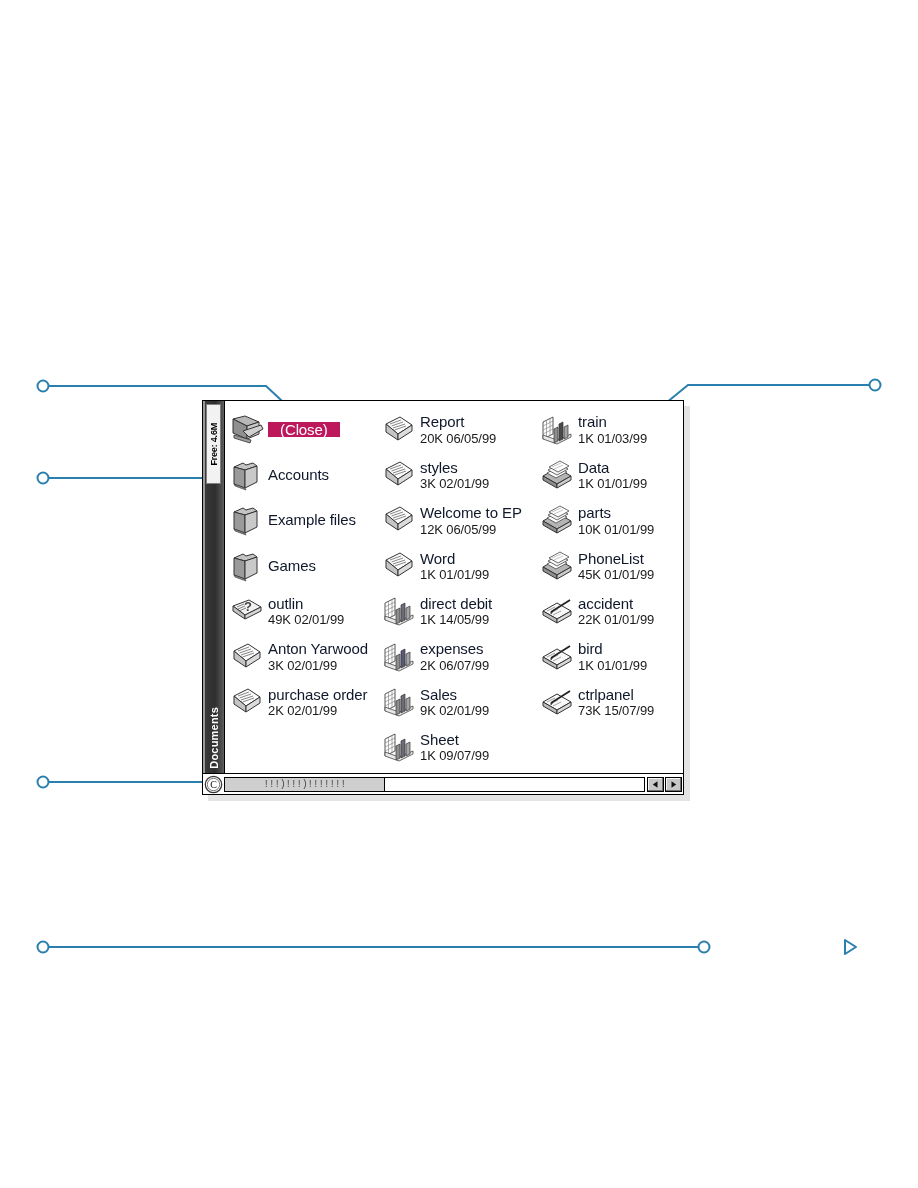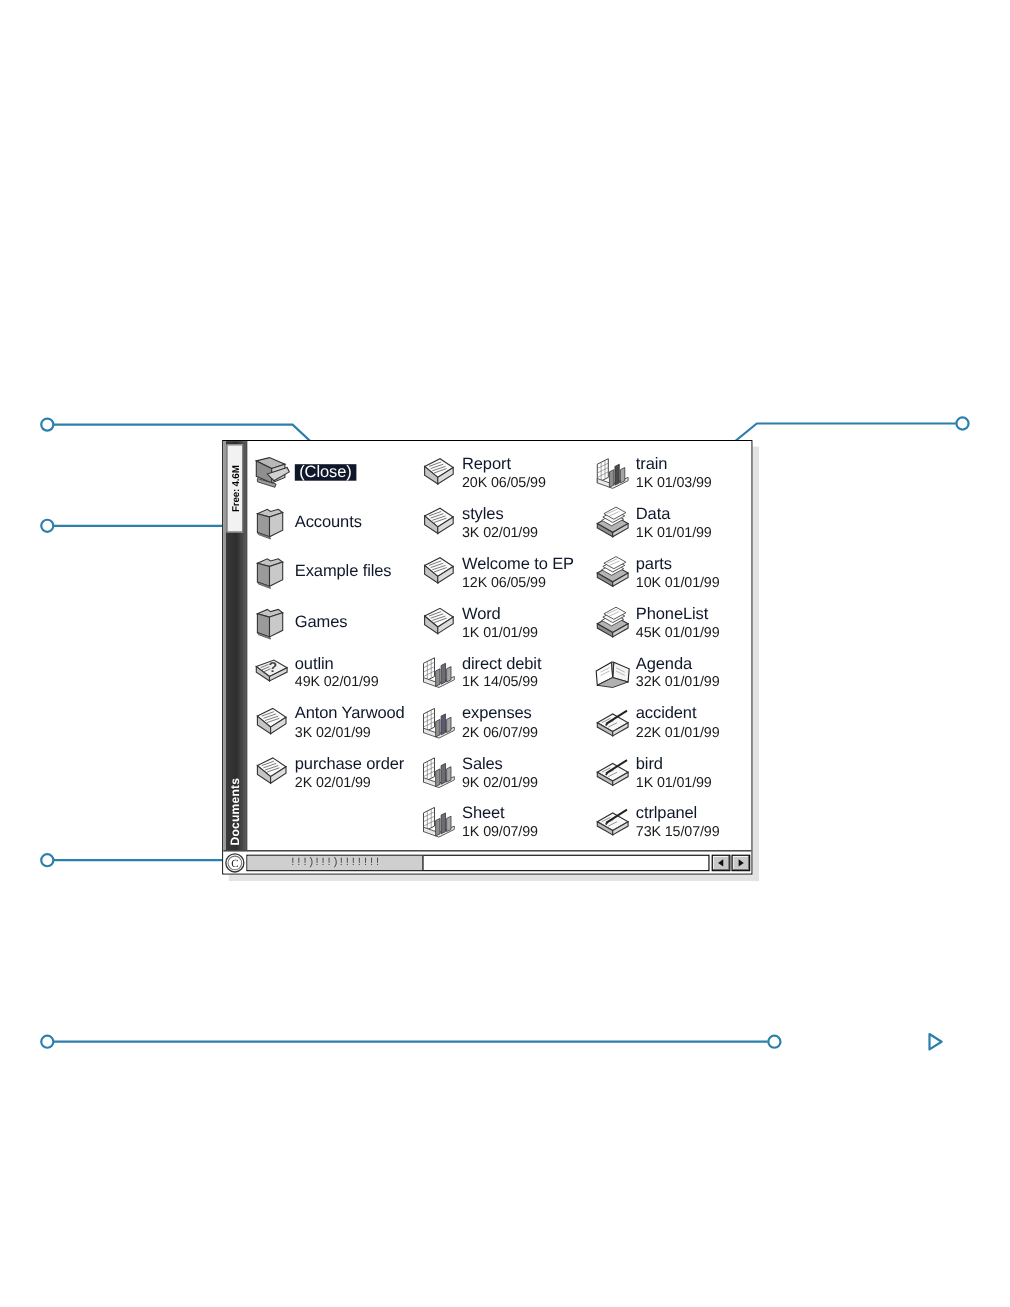--- a/index.html
+++ b/index.html
@@ -142,24 +142,24 @@
   }
   .file-name.bold { font-weight: normal; }
   .file-meta {
     font-size: 13px;
     color: #1a1a1a;
     white-space: nowrap;
     margin-top: 1px;
     letter-spacing: -0.1px;
   }
   .file-name.selected {
-    background: #0f172a;
+    background: #be185d;
     color: #ffffff;
     display: inline-block;
-    padding: 0 4px;
+    padding: 0 12px;
   }
 
   
   .window-footer {
     position: absolute;
     left: 0;
     bottom: 0;
     width: 480px;
     height: 21px;
     background: #ffffff;
@@ -646,40 +646,20 @@
                   <line x1="15" y1="11" x2="24" y2="7"></line>
               </g>
             </svg>
           </span>
           <span class="file-text">
             <span class="file-name">PhoneList</span>
             <span class="file-meta" style="display:block">45K 01/01/99</span>
           </span>
         </div>
 
-        <div class="file-item">
-          <span class="file-icon">
-            <svg width="36" height="34" viewBox="0 0 36 34">
-              <polygon points="3,16 17,8 18,22 4,29" fill="#ffffff" stroke="#222" stroke-width="1"></polygon>
-              <polygon points="18,22 19,8 33,14 32,26" fill="#f4f4f4" stroke="#222" stroke-width="1"></polygon>
-              <polygon points="17,8 19,8 18,22" fill="#cfcfcf" stroke="#222" stroke-width="0.8"></polygon>
-              <polygon points="4,29 18,22 32,26 18,31" fill="#b0b0b0" stroke="#222" stroke-width="0.8"></polygon>
-              <g stroke="#999" stroke-width="0.6">
-                <line x1="7" y1="17" x2="15" y2="13"></line>
-                  <line x1="7" y1="20" x2="15" y2="16"></line>
-                <line x1="21" y1="13" x2="29" y2="17"></line>
-                  <line x1="21" y1="16" x2="29" y2="20"></line>
-              </g>
-            </svg>
-          </span>
-          <span class="file-text">
-            <span class="file-name bold">Agenda</span>
-            <span class="file-meta" style="display:block">32K 01/01/99</span>
-          </span>
-        </div>
 
         <div class="file-item">
           <span class="file-icon">
             <svg width="36" height="34" viewBox="0 0 36 34">
               <polygon points="4,17 18,9 32,17 18,25" fill="#f8f8f8" stroke="#333" stroke-width="1"></polygon>
               <polygon points="4,17 4,21 18,29 18,25" fill="#bdbdbd" stroke="#333" stroke-width="1"></polygon>
               <polygon points="18,25 18,29 32,21 32,17" fill="#d9d9d9" stroke="#333" stroke-width="1"></polygon>
               <g stroke="#666" stroke-width="0.6">
                 <line x1="8" y1="17" x2="16" y2="13"></line>
                   <line x1="11" y1="19" x2="19" y2="15"></line>

